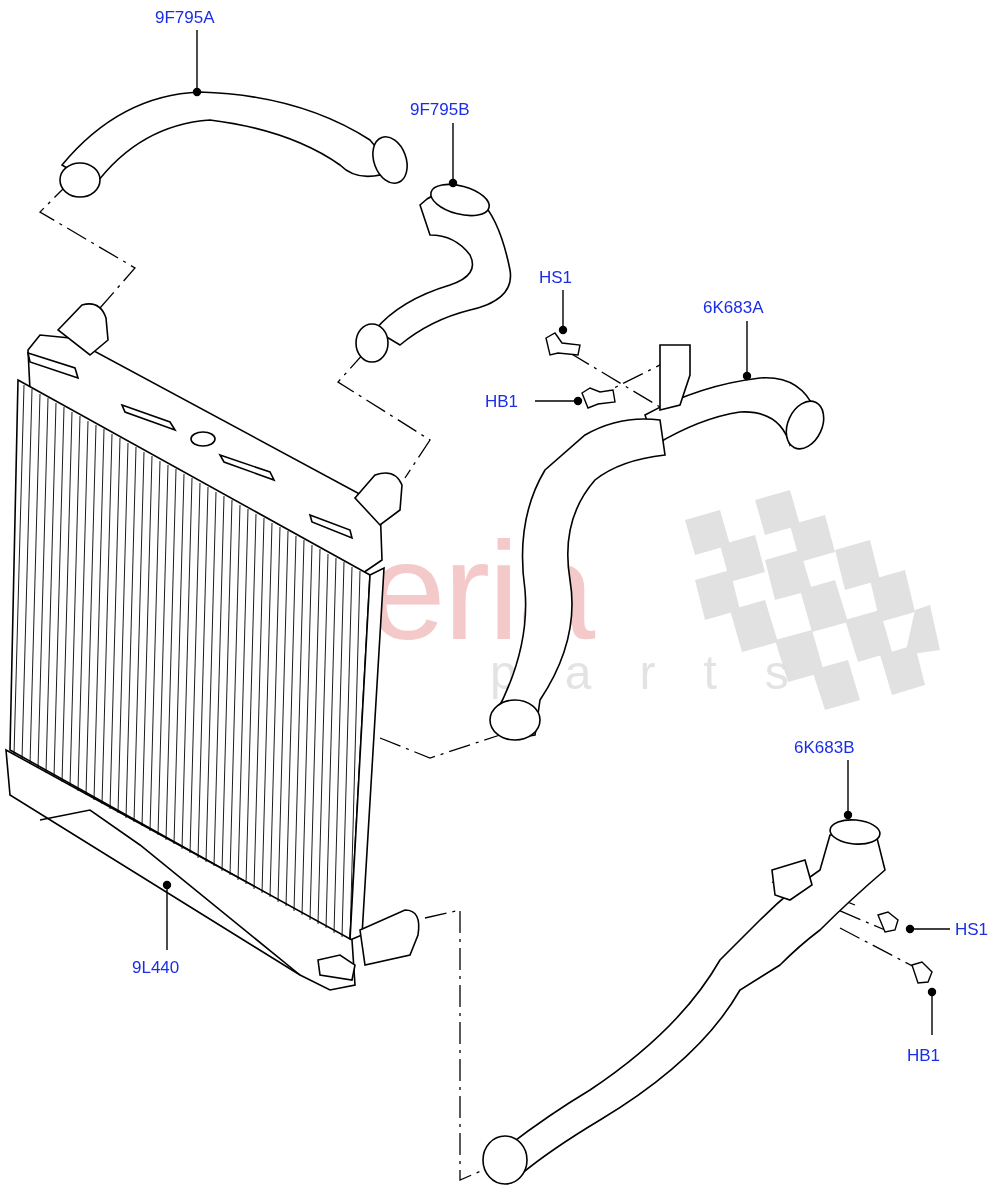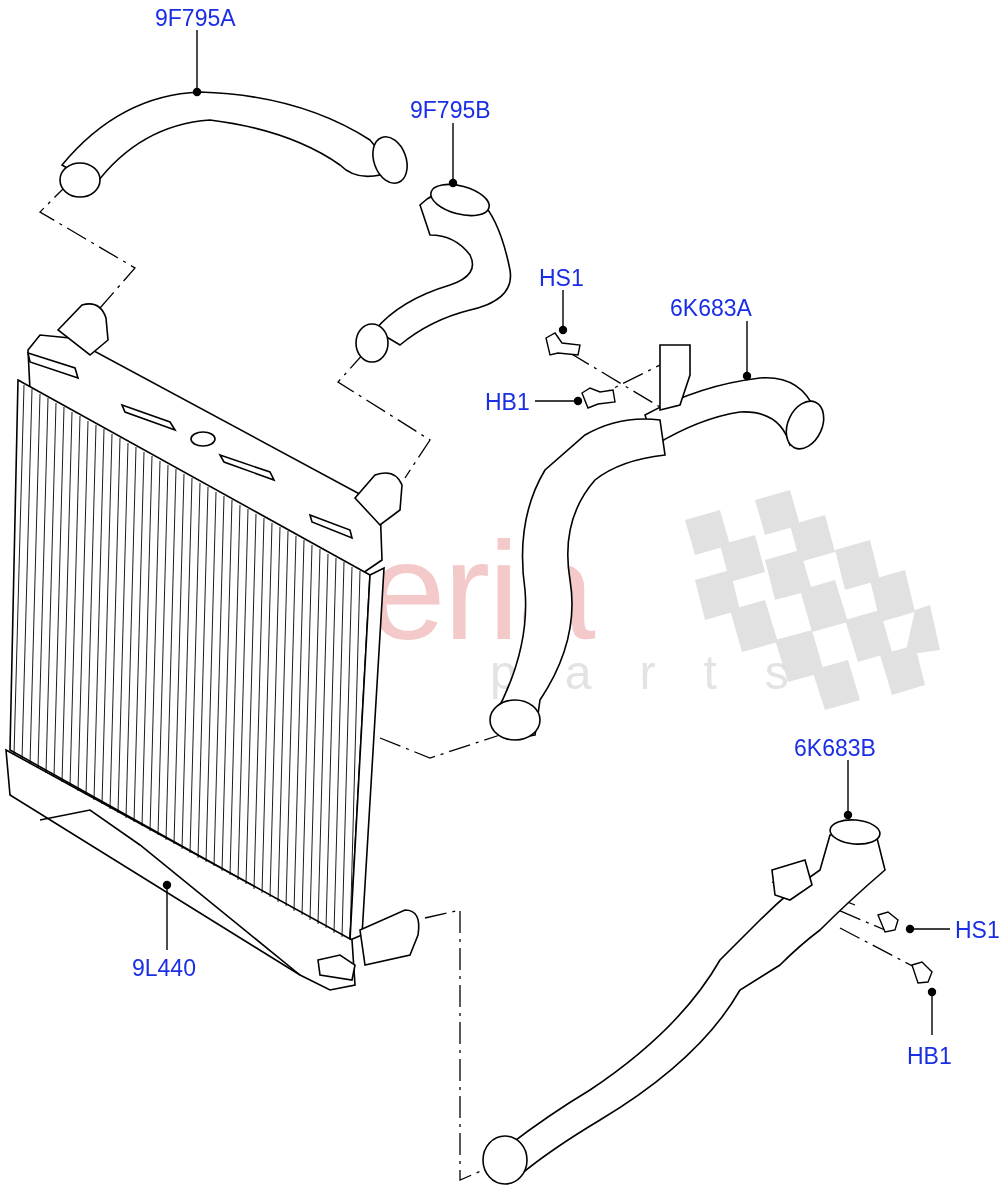--- a/index.html
+++ b/index.html
@@ -1,19 +1,19 @@
 <!DOCTYPE html>
 <html><head>
 <meta charset="utf-8">
 <style>
   html, body { margin:0; padding:0; background:#ffffff; }
   body { width:1004px; height:1200px; position:relative; overflow:hidden;
          font-family:"Liberation Sans", sans-serif; }
   #canvas { position:absolute; left:0; top:0; width:1004px; height:1200px; }
-  .label { position:absolute; color:#1a2ee6; font-size:23px; line-height:20px;
+  .label { position:absolute; color:#1a2ee6; font-size:17px; line-height:20px;
            white-space:nowrap; cursor:pointer; }
   .wm-text { position:absolute; font-family:"Liberation Sans", sans-serif; }
   .wm-main { left:80px; top:510px; font-size:140px; color:#f4c9c9; letter-spacing:-2px; font-weight:normal; }
   .wm-sub { left:490px; top:645px; font-size:48px; color:#e3e3e3; letter-spacing:48px; }
 </style>
 </head>
 <body>
 
 <div id="canvas">
 
@@ -176,19 +176,19 @@
       <line x1="167" y1="885" x2="167" y2="950"></line>
         <circle cx="167" cy="885" r="3.5"></circle>
       <line x1="932" y1="992" x2="932" y2="1035"></line>
         <circle cx="932" cy="992" r="3.5"></circle>
     </g>
   </svg>
 
   <div class="label" style="left:155px;top:8px">9F795A</div>
   <div class="label" style="left:410px;top:100px">9F795B</div>
   <div class="label" style="left:539px;top:268px">HS1</div>
-  <div class="label" style="left:670px;top:298px">6K683A</div>
+  <div class="label" style="left:703px;top:298px">6K683A</div>
   <div class="label" style="left:485px;top:392px">HB1</div>
   <div class="label" style="left:794px;top:738px">6K683B</div>
   <div class="label" style="left:955px;top:920px">HS1</div>
   <div class="label" style="left:132px;top:958px">9L440</div>
   <div class="label" style="left:907px;top:1046px">HB1</div>
 </div>
 
 </body></html>

